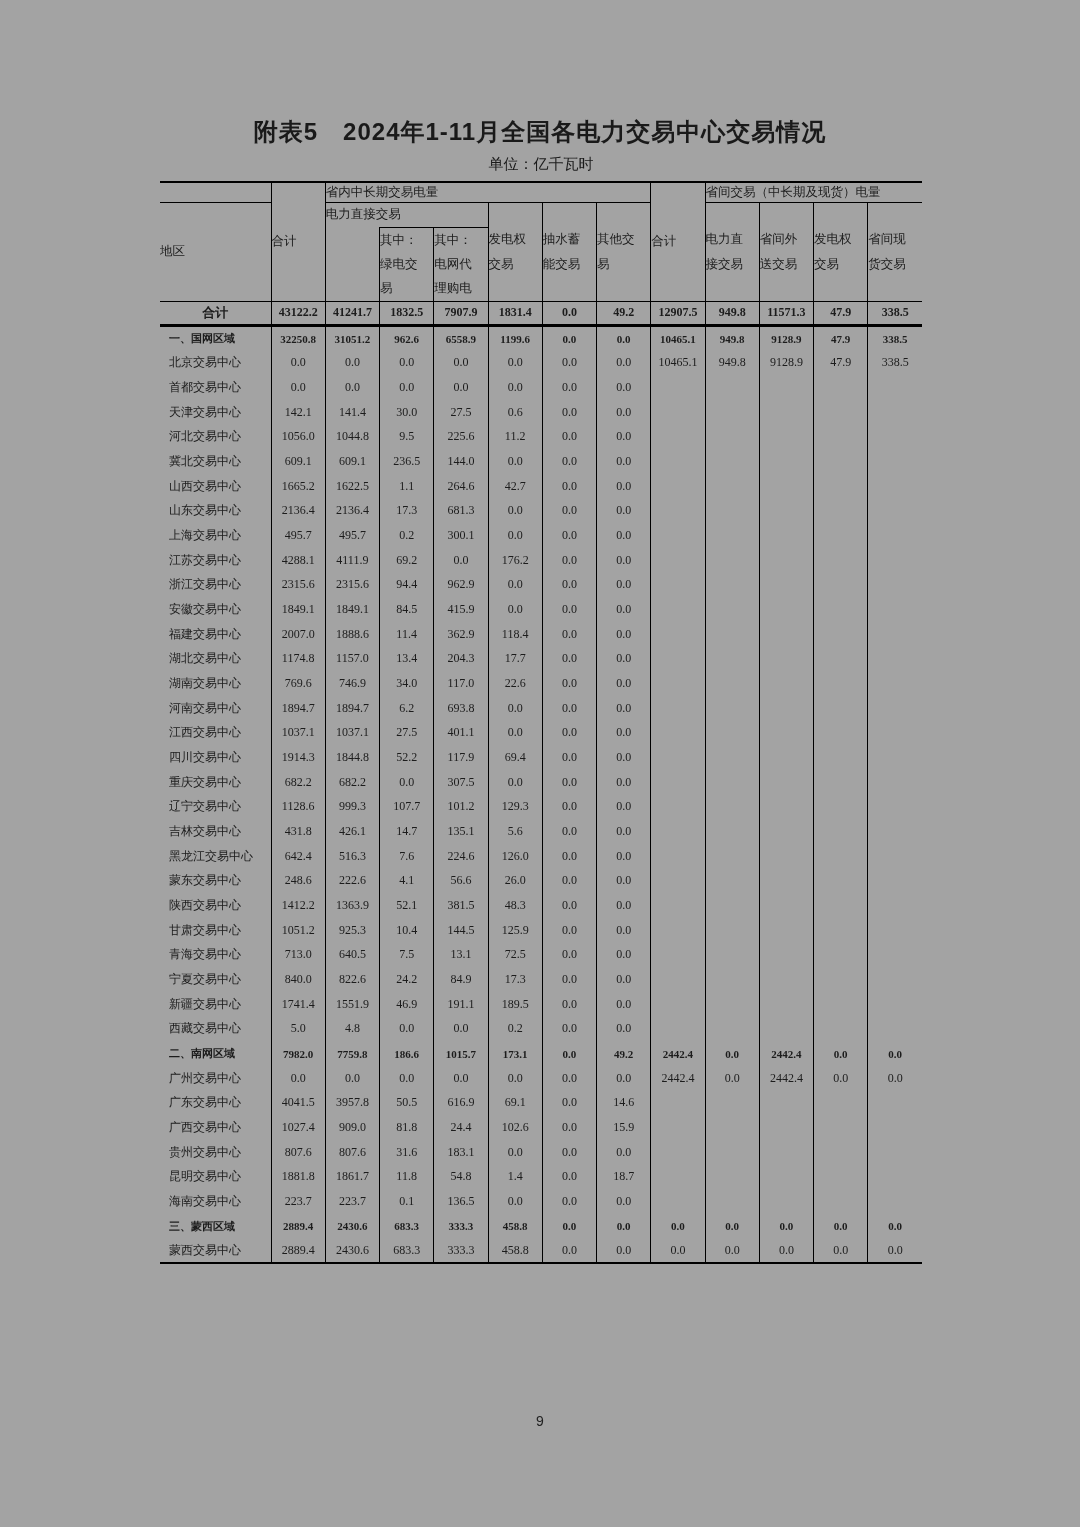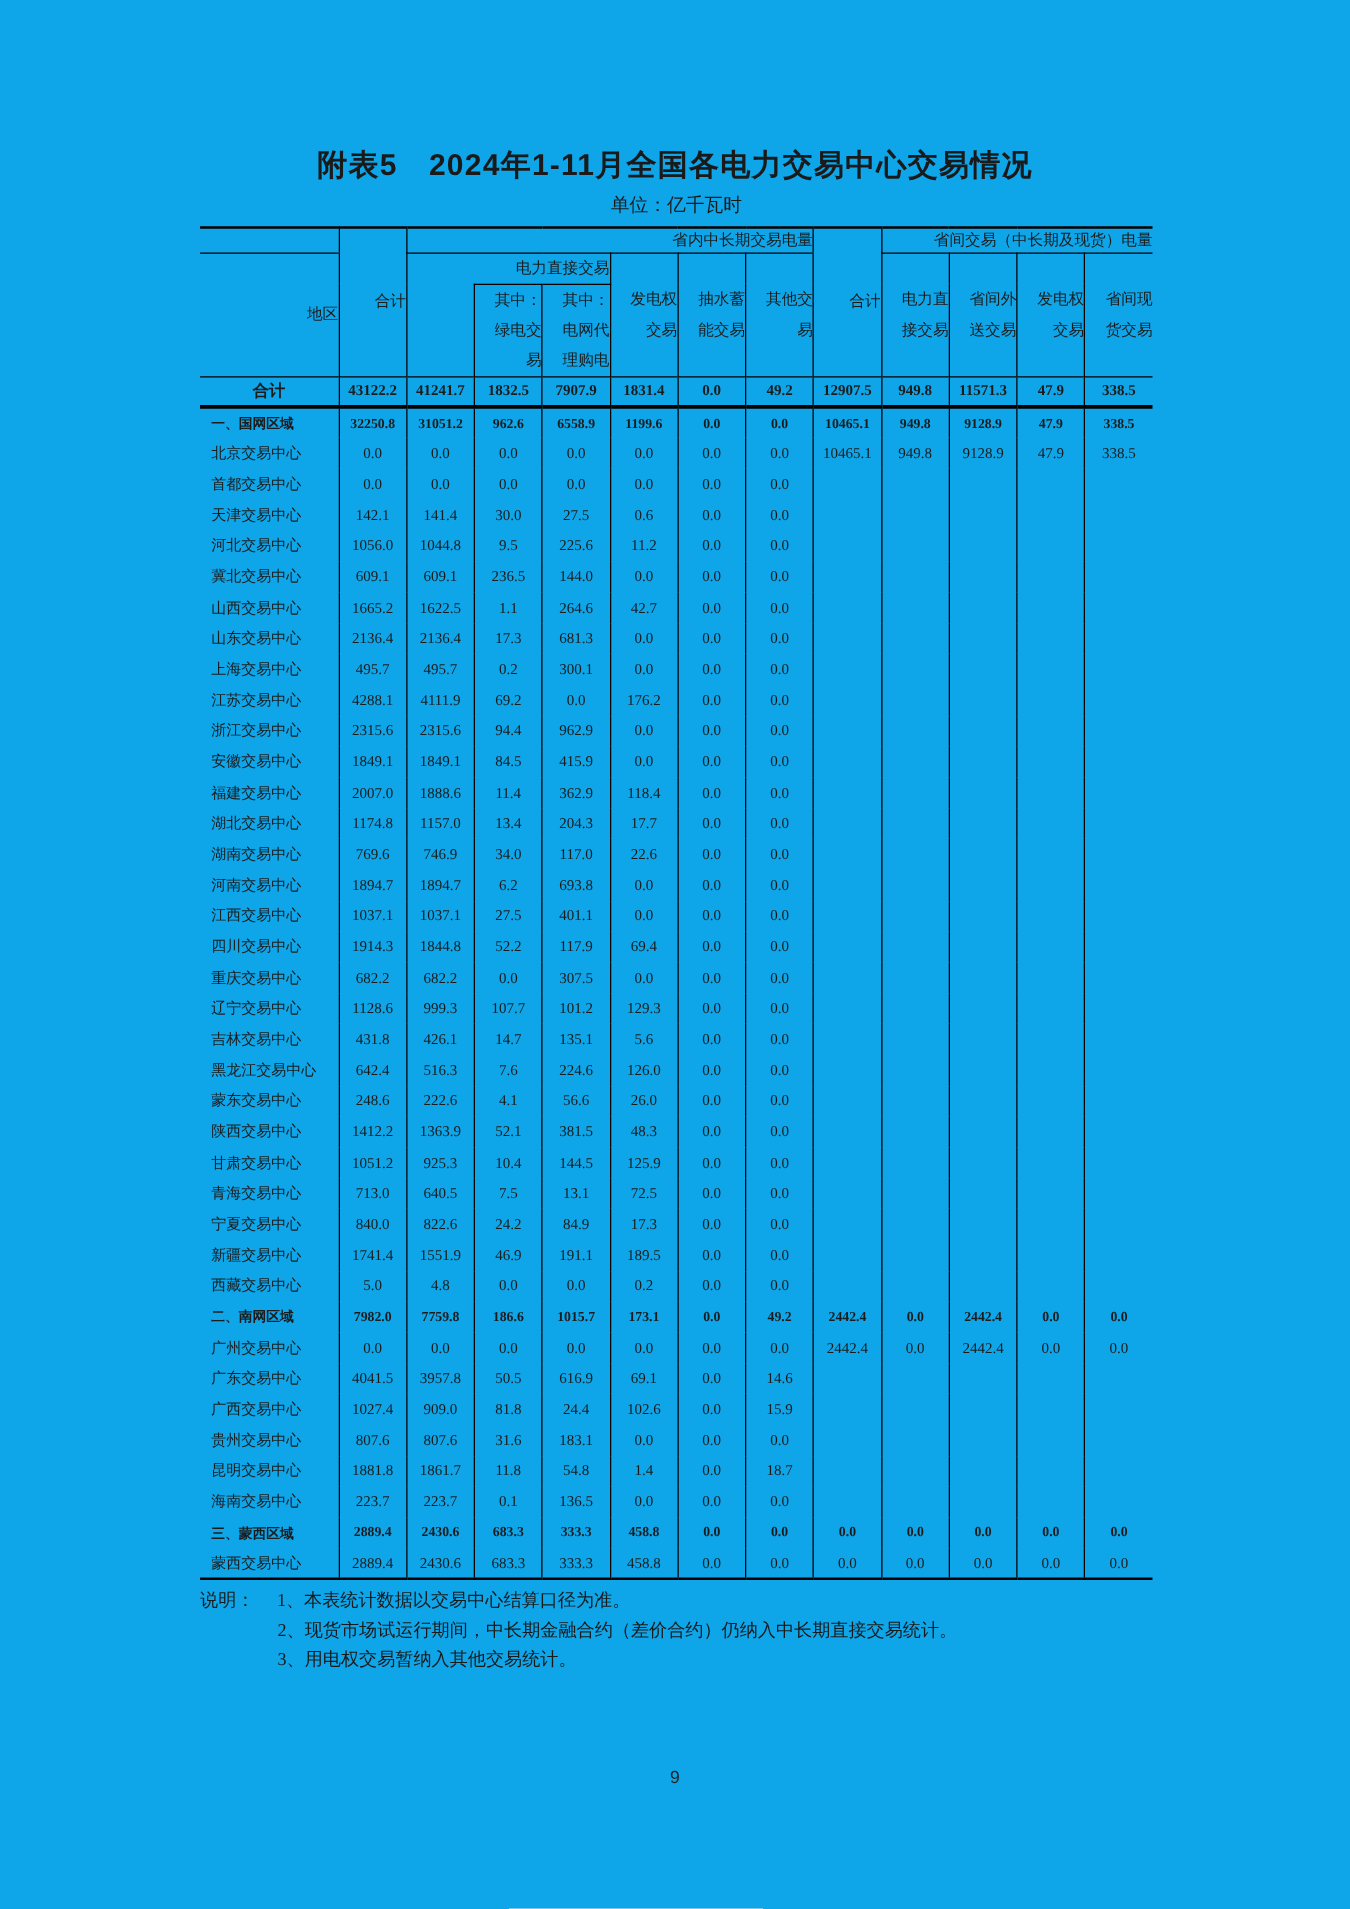--- a/index.html
+++ b/index.html
@@ -1,38 +1,38 @@
 <!DOCTYPE html>
 <html><head>
 <meta charset="utf-8">
 <style>
   * { margin:0; padding:0; box-sizing:border-box; }
   html,body { background:#ffffff; }
   .page {
-    position:relative; width:1080px; height:1527px; background:#0ea5e9;
+    position:relative; width:1080px; height:1527px; background:#a3a3a3;
     font-family:"Liberation Serif","DejaVu Serif",serif; color:#1c1c1c;
     overflow:hidden;
   }
   .title {
     position:absolute; top:116px; left:0; width:1080px; text-align:center;
     font-family:"Liberation Sans","DejaVu Sans",sans-serif;
     font-weight:bold; font-size:24px; letter-spacing:1px; color:#1a1a1a;
   }
   .unit {
     position:absolute; top:155px; left:160px; width:762px; text-align:center;
     font-size:15px; color:#1a1a1a;
   }
   table.main {
     position:absolute; left:160px; top:181px; width:762px;
     border-collapse:collapse; table-layout:fixed;
     font-size:12px; color:#1c1c1c;
   }
   table.main col.c-region { width:111px; }
   table.main col.c-num { width:54.25px; }
-  thead th, thead td { font-weight:normal; text-align:right; vertical-align:middle; }
+  thead th, thead td { font-weight:normal; text-align:left; vertical-align:middle; }
   thead tr.r1 > * { height:20px; }
   thead tr.r2 > * { height:25px; }
   thead tr.r3 > * { height:74px; }
   thead { font-size:12.5px; }
   .pre { white-space:pre-line; line-height:1.95; }
   
   thead tr.r1 > * { border-top:2px solid #000; }
   .bl { border-left:1px solid #000; }
   .bb { border-bottom:1px solid #000; }
   .bt { border-top:1px solid #000; }
@@ -698,21 +698,16 @@
           <td>0.0</td>
           <td>0.0</td>
           <td>0.0</td>
           <td>0.0</td>
           <td>0.0</td>
           <td>0.0</td>
         </tr>
       </tbody>
   </table>
 
-  <div class="notes">
-    <div class="note-line note-first"><span class="note-label">说明：</span><span>1、本表统计数据以交易中心结算口径为准。</span></div>
-    <div class="note-line">2、现货市场试运行期间，中长期金融合约（差价合约）仍纳入中长期直接交易统计。</div>
-    <div class="note-line">3、用电权交易暂纳入其他交易统计。</div>
-  </div>
 
   <div class="pagenum">9</div>
 
 </div>
 
 </body></html>

